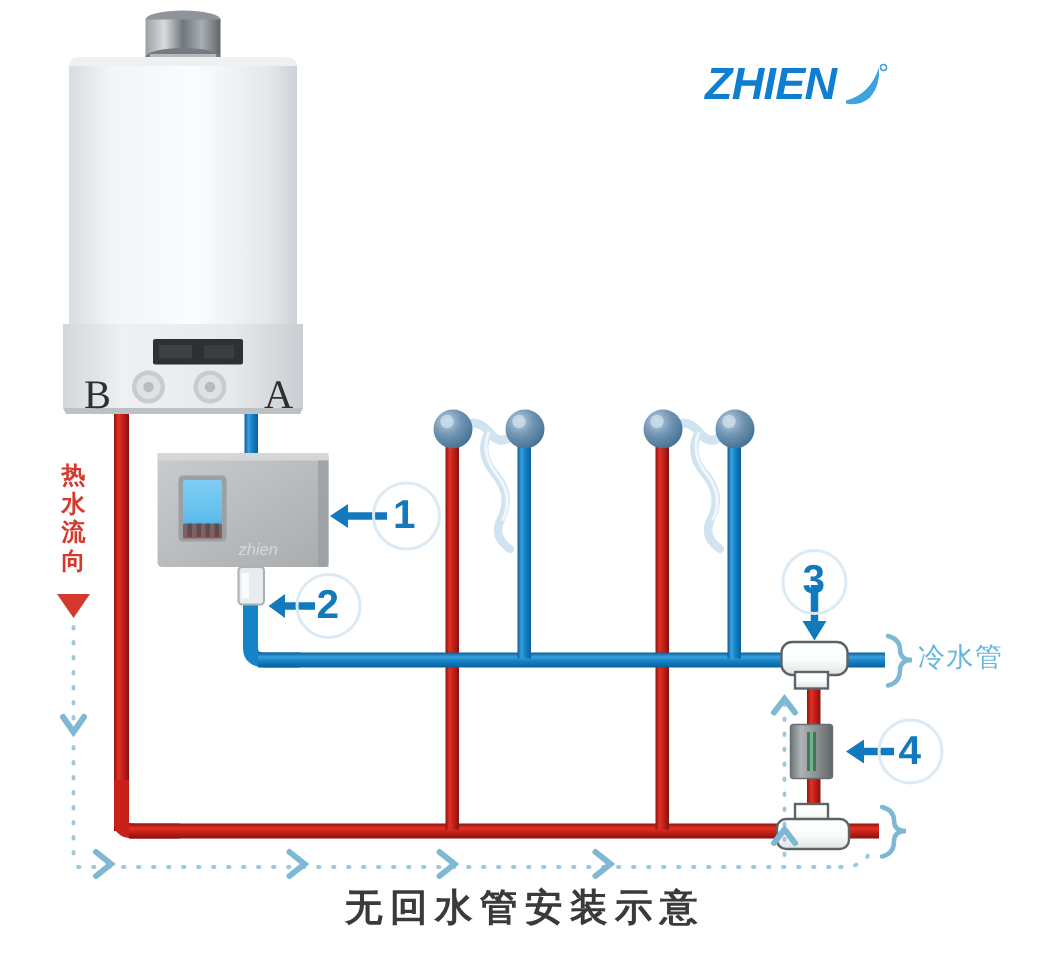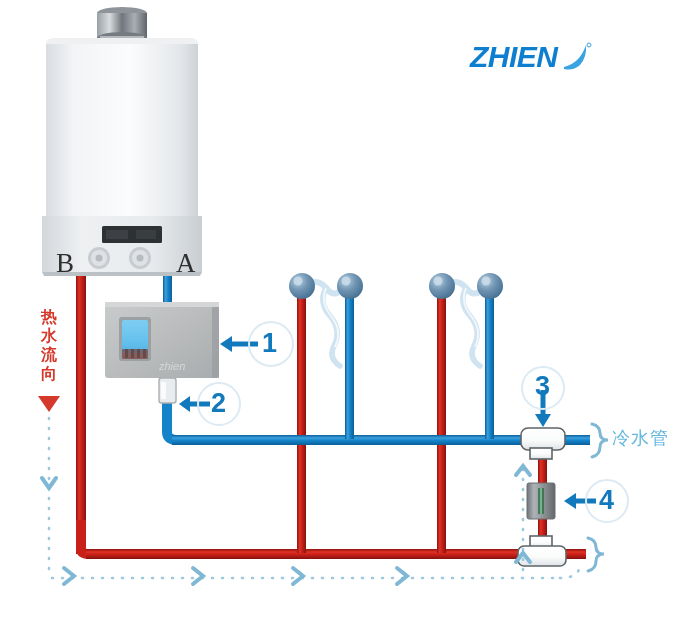--- a/index.html
+++ b/index.html
@@ -375,14 +375,15 @@
     <span>向</span>
   </div>
 
   <div id="cold-pipe-label">冷水管</div>
 
   <div class="label-text callout-num" style="left:262px; top:328px;">1</div>
   <div class="label-text callout-num" style="left:211px; top:388px;">2</div>
   <div class="label-text callout-num" style="left:535px; top:371px;">3</div>
   <div class="label-text callout-num" style="left:599px; top:485px;">4</div>
 
+  <div id="bottom-caption">无回水管安装示意</div>
 
 </div>
 
 </body></html>

